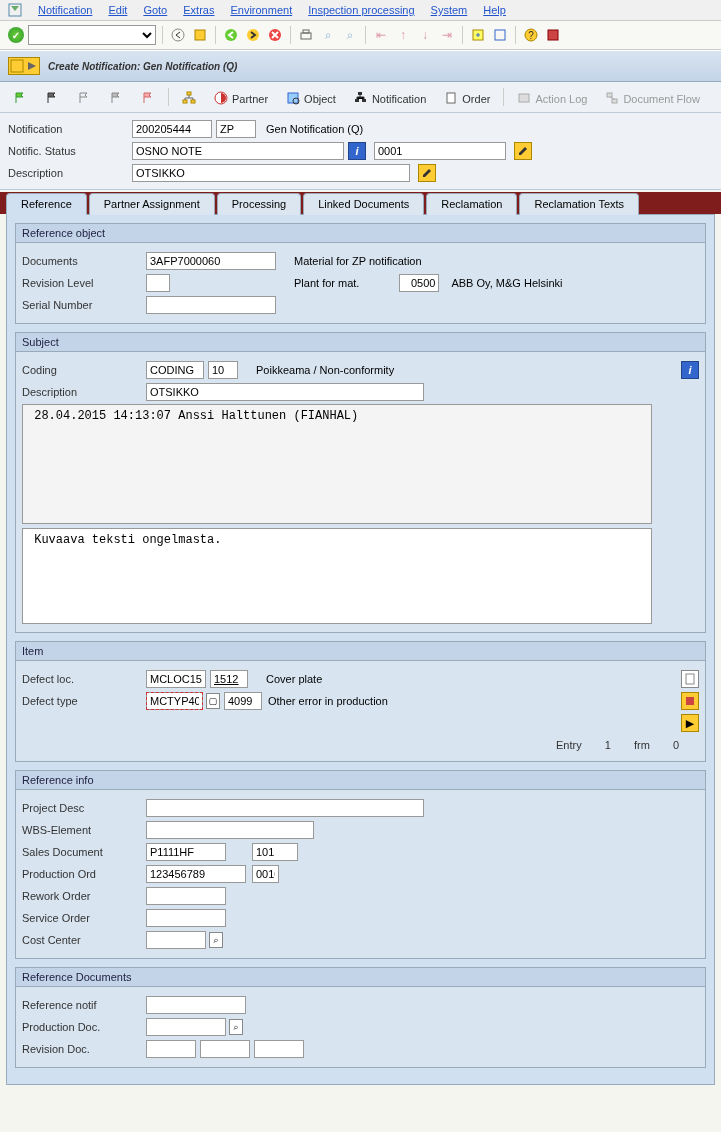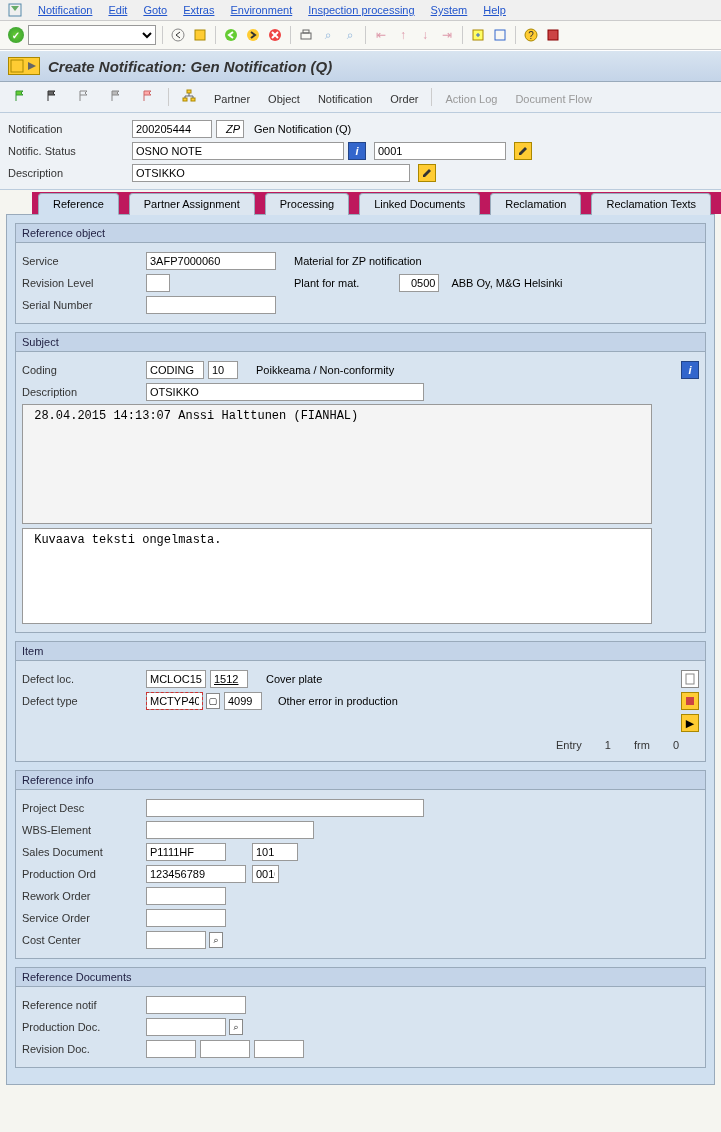--- a/index.html
+++ b/index.html
@@ -7,34 +7,34 @@
 .menubar { background: #f0f0f0; border-bottom: 1px solid #ccc; padding: 3px 8px; display: flex; gap: 16px; align-items: center; }
 .menubar a { color: #2255cc; text-decoration: underline; cursor: pointer; }
 .win-icon { width: 14px; height: 14px; display: inline-flex; align-items: center; justify-content: center; }
 .toolbar1 { background: #f8f8f4; border-bottom: 1px solid #ccc; padding: 4px 8px; display: flex; align-items: center; gap: 4px; }
 .green-check { width: 16px; height: 16px; background: radial-gradient(#6c3, #393); border-radius: 50%; display: inline-flex; align-items: center; justify-content: center; color: #fff; font-weight: bold; font-size: 10px; }
 .combo { width: 128px; height: 20px; border: 1px solid #999; background: #fff; }
 .tbtn { width: 18px; height: 18px; display: inline-flex; align-items: center; justify-content: center; border: 1px solid transparent; cursor: pointer; font-size: 12px; }
 .sep { width: 1px; height: 18px; background: #ccc; margin: 0 2px; }
 .titlebar { background: linear-gradient(#d8e4f0, #c4d4e8); padding: 6px 8px; display: flex; align-items: center; gap: 8px; border-top: 1px solid #fff; border-bottom: 1px solid #9ab; }
 .titlebar-icon { width: 32px; height: 18px; background: #ffcc33; border: 1px solid #aa8800; display: inline-flex; align-items: center; justify-content: center; }
-.titlebar h1 { font-size: 15px; font-style: italic; font-weight: bold; color: #333; }
+.titlebar h1 { font-size: 10px; font-style: italic; font-weight: bold; color: #333; }
 .apptoolbar { background: #eef2f6; border-bottom: 1px solid #bcd; padding: 4px 6px; display: flex; align-items: center; gap: 4px; }
-.apptoolbar .btn { display: inline-flex; align-items: flex-end; gap: 4px; padding: 2px 6px; height: 22px; border: 1px solid transparent; cursor: pointer; color: #333; flex-direction: column; }
+.apptoolbar .btn { display: inline-flex; align-items: flex-end; gap: 4px; padding: 2px 6px; height: 22px; border: 1px solid transparent; cursor: pointer; color: #333; }
 .apptoolbar .btn.dis { color: #999; }
 .hdr-grid { padding: 4px 8px; background: #eef2f6; border-bottom: 1px solid #bcd; }
 .row { display: flex; align-items: center; gap: 4px; margin: 2px 0; min-height: 20px; }
 .lbl { width: 120px; color: #333; }
 input.fld, .fld { height: 18px; border: 1px solid #999; background: #fff; padding: 0 3px; font-family: inherit; font-size: 11px; }
 .ro { background: #e8f0f8; border-color: #9ab; }
 .req { background: #fff8d0; border: 1px solid #cc6; }
 .req-active { background: #fff8d0; border: 1px solid #c33; outline: 1px dashed #c33; outline-offset: -1px; }
 .info-icon { width: 18px; height: 18px; background: #36c; color: #fff; display: inline-flex; align-items: center; justify-content: center; font-weight: bold; font-style: italic; border: 1px solid #248; }
 .edit-icon { width: 18px; height: 18px; background: #ffcc33; border: 1px solid #aa8800; display: inline-flex; align-items: center; justify-content: center; }
-.tabs { display: flex; padding: 0 6px; background: #be185d; border-bottom: 0; gap: 8px; margin-top: 2px; margin-left: 32px; }
+.tabs { display: flex; padding: 0 6px; background: #7f1d1d; border-bottom: 0; gap: 0; margin-top: 2px; }
 .tab { padding: 4px 14px; background: #dce6f0; border: 1px solid #9ab; border-bottom: none; border-radius: 4px 4px 0 0; margin-right: 2px; cursor: pointer; position: relative; top: 1px; }
 .tab.active { background: #d0e0f0; border-bottom: 1px solid #d0e0f0; font-weight: normal; z-index: 2; }
 .tabcontent { background: #d0e0f0; border: 1px solid #9ab; margin: 0 6px 6px; padding: 8px; }
 .group { border: 1px solid #9ab; background: #d8e4f0; margin-bottom: 8px; }
 .group-title { padding: 3px 6px; background: #c4d4e8; border-bottom: 1px solid #9ab; color: #224; }
 .group-body { padding: 6px; }
 .txtarea { width: 630px; height: 120px; background: #fff; border: 1px solid #999; padding: 4px; font-family: "Courier New", monospace; font-size: 12px; resize: none; white-space: pre; overflow: auto; }
 .txtarea.ro { background: #f4f4f4; }
 .icon-stack { display: flex; flex-direction: column; gap: 2px; margin-left: auto; }
 .sq { width: 18px; height: 18px; border: 1px solid #888; background: #fff; display: inline-flex; align-items: center; justify-content: center; cursor: pointer; }
@@ -226,21 +226,21 @@
         <path d="M5 6 L9 8" stroke="#aaa"></path>
       </svg>
     <span>Document Flow</span>
   </span>
 </div>
 
 <div class="hdr-grid">
   <div class="row">
     <span class="lbl">Notification</span>
     <input class="fld ro" style="width: 80px;" value="200205444">
-    <input class="fld ro" style="width: 28px; text-align: right; font-style: italic;" value="ZP">
+    <input class="fld ro" style="width: 40px; text-align: left;" value="ZP">
     <span style="margin-left:6px">Gen Notification (Q)</span>
   </div>
   <div class="row">
     <span class="lbl">Notific. Status</span>
     <input class="fld ro" style="width: 212px;" value="OSNO NOTE">
     <span class="info-icon">i</span>
     <input class="fld ro" style="width: 132px; margin-left: 4px;" value="0001">
     <span class="edit-icon" style="margin-left:4px">
       <svg width="12" height="12">
           <path d="M2 10 L2 8 L8 2 L10 4 L4 10 Z" fill="#333"></path>
@@ -266,21 +266,21 @@
   <div class="tab">Reclamation</div>
   <div class="tab">Reclamation Texts</div>
 </div>
 
 <div class="tabcontent">
 
   <div class="group">
     <div class="group-title">Reference object</div>
     <div class="group-body">
       <div class="row">
-        <span class="lbl">Service</span>
+        <span class="lbl">Documents</span>
         <input class="fld" style="width: 130px;" value="3AFP7000060">
         <span style="margin-left:14px">Material for ZP notification</span>
       </div>
       <div class="row">
         <span class="lbl">Revision Level</span>
         <input class="fld" style="width: 24px;">
         <span style="margin-left:120px">Plant for mat.</span>
         <input class="fld ro" style="width: 40px; margin-left: 36px; text-align: right;" value="0500">
         <span style="margin-left:8px">ABB Oy, M&amp;G Helsinki</span>
       </div>
@@ -324,21 +324,21 @@
                 <rect x="2" y="1" width="8" height="10" fill="#fff" stroke="#888"></rect>
               </svg>
             </span>
         </div>
       </div>
       <div class="row">
         <span class="lbl">Defect type</span>
         <input class="fld req-active" style="width: 57px;" value="MCTYP40">
         <span class="f4">▢</span>
         <input class="fld req" style="width: 38px;" value="4099">
-        <span style="margin-left:12px">Other error in production</span>
+        <span style="margin-left:2px">Other error in production</span>
         <div class="icon-stack" style="flex-direction:row">
           <span class="sq y">
               <svg width="12" height="12">
                 <rect x="2" y="2" width="8" height="8" fill="#c44"></rect>
               </svg>
             </span>
         </div>
       </div>
       <div class="row" style="justify-content:flex-end">
         <span class="sq y">▶</span>

